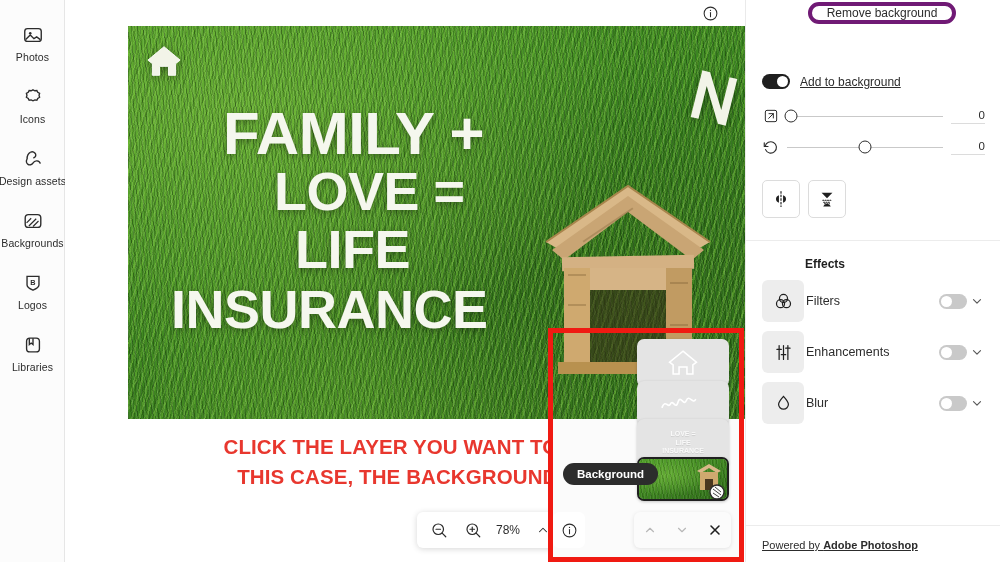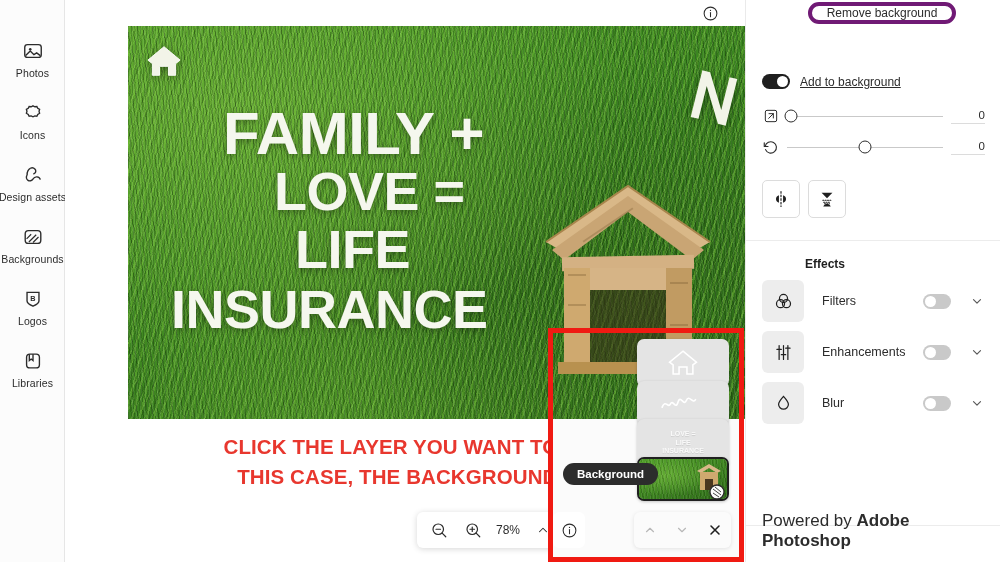--- a/index.html
+++ b/index.html
@@ -14,21 +14,21 @@
     width: 1000px; height: 562px;
     background: #ffffff;
   }
 
   
   .sidebar {
     position: absolute; left: 0; top: 0;
     width: 65px; height: 562px;
     background: #fcfcfc;
     border-right: 1px solid #e6e6e6;
-    padding-top: 28px;
+    padding-top: 12px;
   }
   .side-item {
     width: 65px;
     height: 62px;
     display: flex; flex-direction: column;
     align-items: center; justify-content: center;
     gap: 5px;
     cursor: pointer;
     color: #2c2c2c;
   }
@@ -339,42 +339,42 @@
     position:absolute; left: 0; top: 240px;
     width: 255px; height: 1px; background: #ececec;
   }
   .effects-title {
     position:absolute; left: 16px; top: 257px;
     font-size: 12px; font-weight: bold; color: #1f1f1f; padding-left: 43px;
   }
   .effect-row {
     position:absolute; left: 16px;
     width: 223px; height: 42px;
-    display:flex; align-items:center; gap: 18px;
+    display:flex; align-items:center; gap: 2px;
     cursor: pointer;
   }
   .er1 { top: 280px; }
   .er2 { top: 331px; }
   .er3 { top: 382px; }
   .eff-icon {
     width: 42px; height: 42px; border-radius: 6px;
     background: #ededed;
     display:flex; align-items:center; justify-content:center;
     flex: none;
   }
   .eff-label { font-size: 12.5px; color: #2c2c2c; flex: 1; }
   .chev { width: 16px; height: 16px; flex:none; display:flex; align-items:center; justify-content:center; cursor:pointer;}
 
   .panel-footer-div {
     position:absolute; left: 0; bottom: 36px;
     width: 255px; height: 1px; background: #ececec;
   }
   .powered {
     position: absolute; left: 16px; bottom: 11px;
-    font-size: 17px; color: #2c2c2c;
+    font-size: 11px; color: #2c2c2c; text-decoration: underline;
   }
   .powered b { font-weight: bold; }
 
   svg { display:block; }
 </style>
 </head>
 <body>
 
 <div id="app">
 

